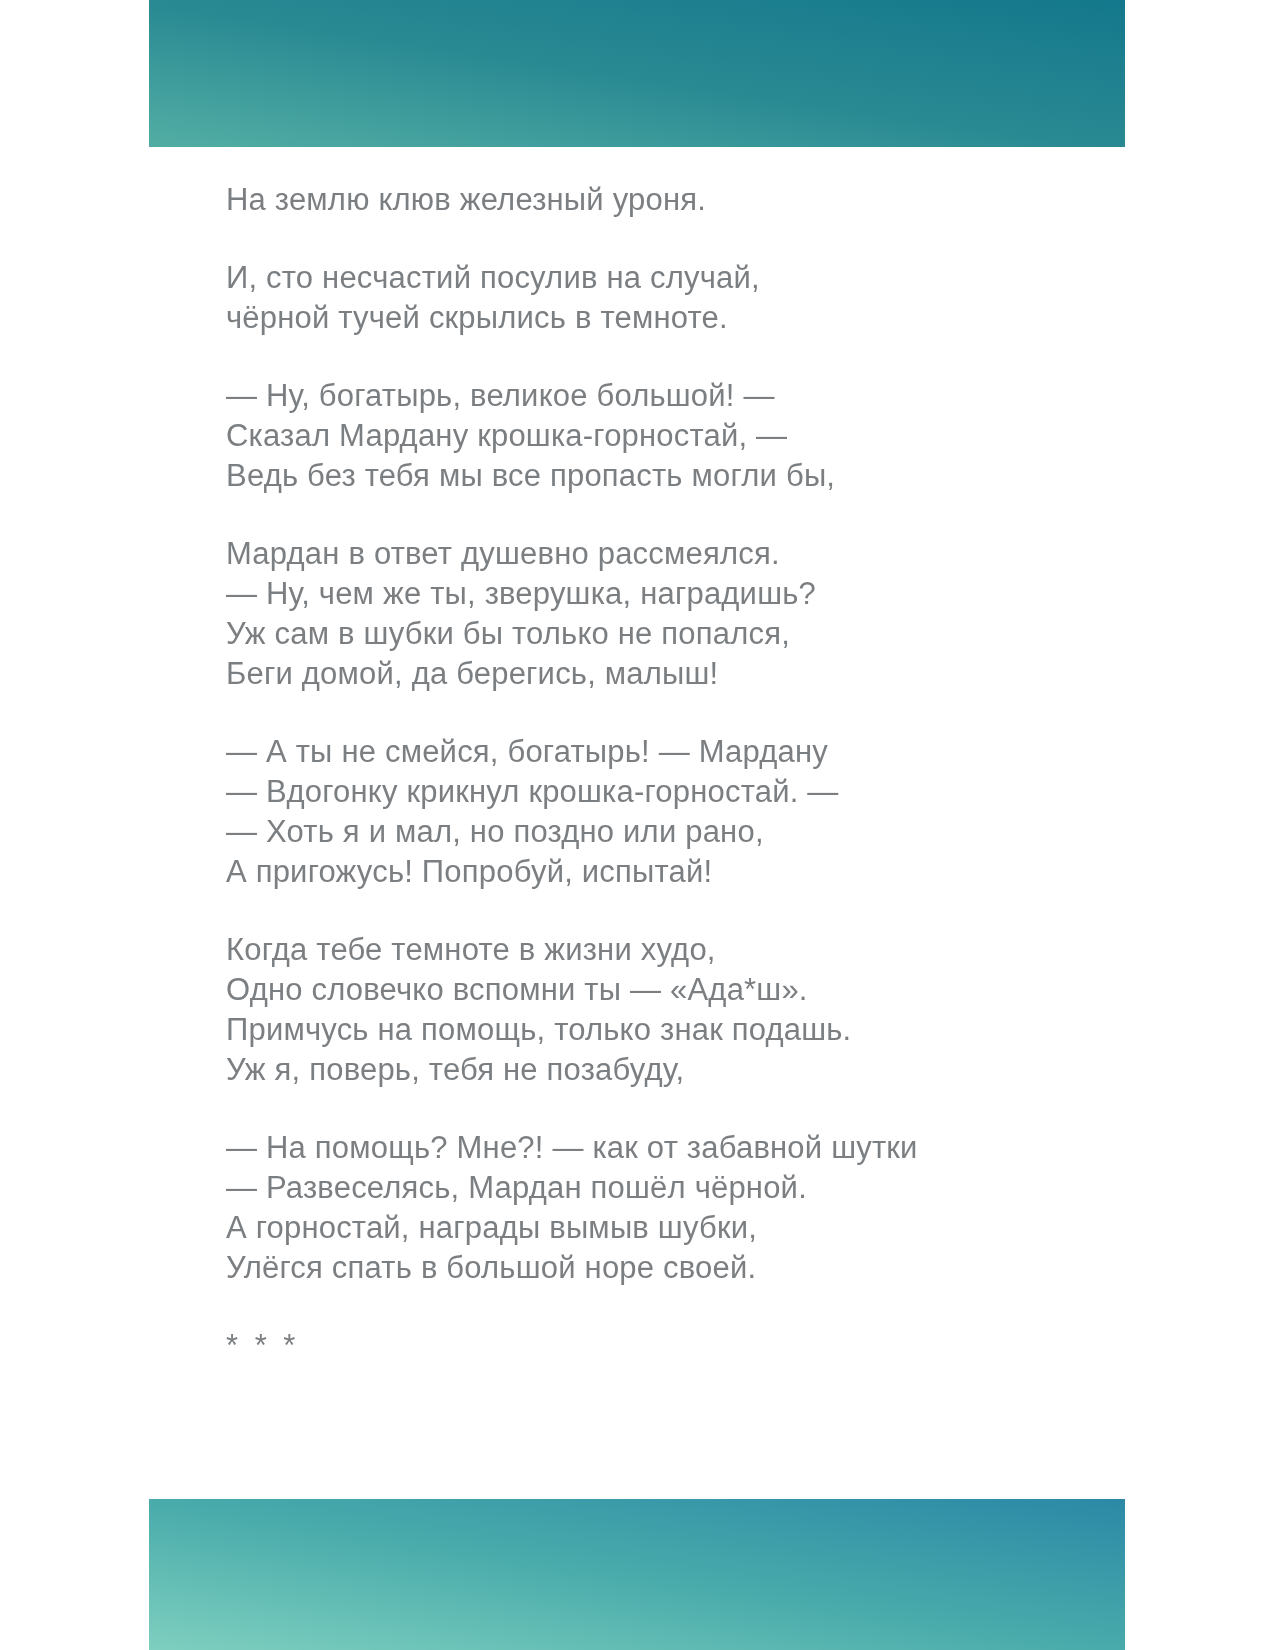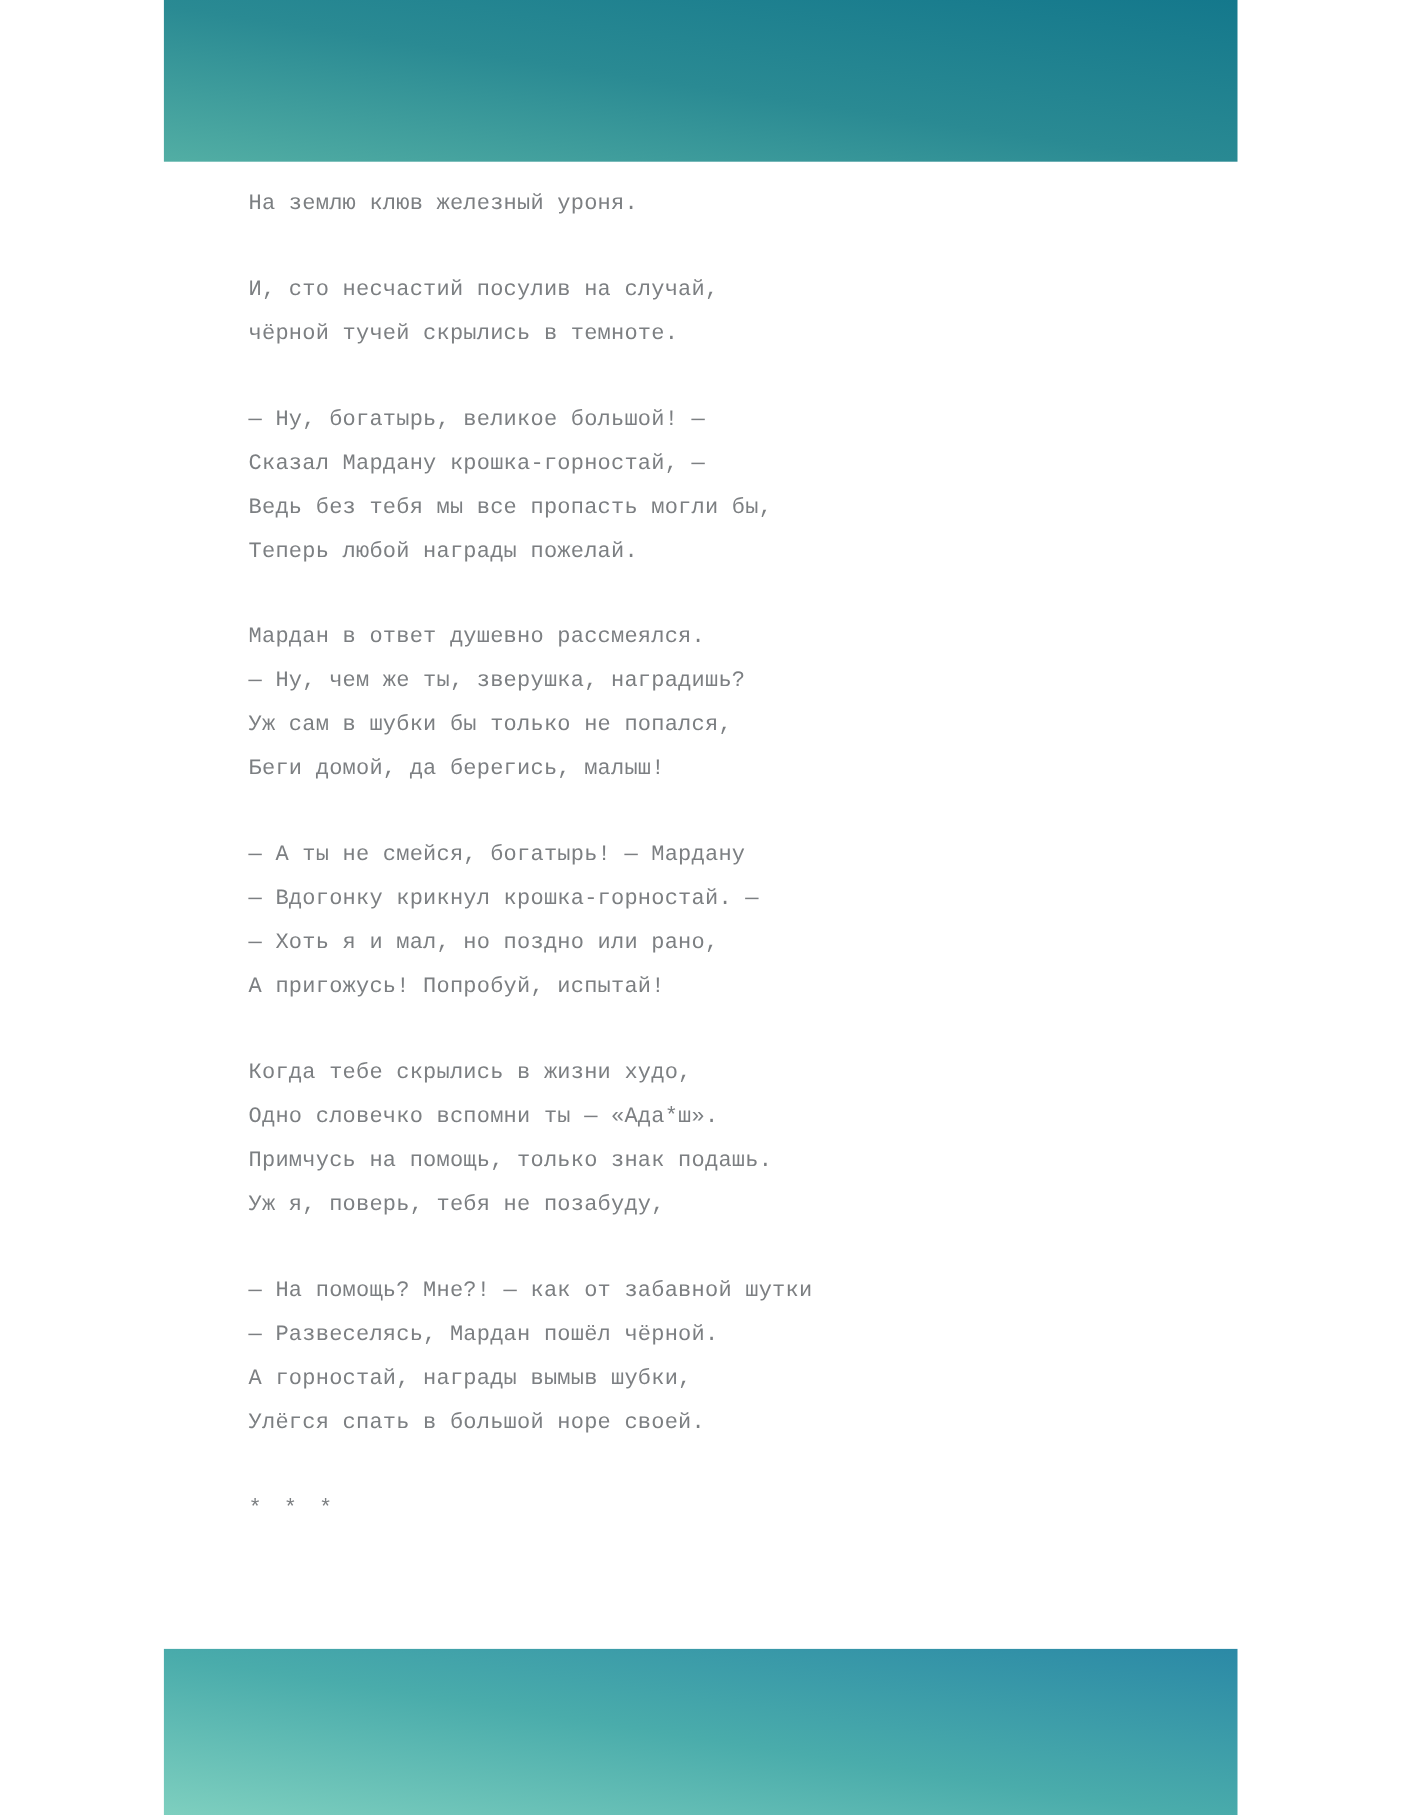--- a/index.html
+++ b/index.html
@@ -30,27 +30,26 @@
     background: linear-gradient(to top right, #52aea4 0%, #2a8a93 48%, #14788c 100%);
   }
   .band-bottom {
     top: 1499px;
     height: 151px;
     background: linear-gradient(to top right, #7ecfbf 0%, #4aacab 48%, #2b89a6 100%);
   }
   .poem {
     position: absolute;
     left: 226px;
-    top: 166px;
+    top: 180px;
     width: 860px;
     color: #7c7f82;
-    font-size: 20px;
+    font-size: 31px;
     line-height: 40px;
     letter-spacing: 0.2px;
-    font-family: Liberation Mono, monospace;
   }
   .stanza {
     margin: 0 0 38px 0;
     padding: 0;
   }
   .stanza:last-child {
     margin-bottom: 0;
   }
   .poem-line {
     white-space: pre;
@@ -75,39 +74,38 @@
 
     <div class="stanza">
       <div class="poem-line">И, сто несчастий посулив на случай,</div>
       <div class="poem-line">чёрной тучей скрылись в темноте.</div>
     </div>
 
     <div class="stanza">
       <div class="poem-line">— Ну, богатырь, великое большой! —</div>
       <div class="poem-line">Сказал Мардану крошка-горностай, —</div>
       <div class="poem-line">Ведь без тебя мы все пропасть могли бы,</div>
-      <div class="poem-line">Теперь любой награды пожелай.</div>
     </div>
 
     <div class="stanza">
       <div class="poem-line">Мардан в ответ душевно рассмеялся.</div>
       <div class="poem-line">— Ну, чем же ты, зверушка, наградишь?</div>
       <div class="poem-line">Уж сам в шубки бы только не попался,</div>
       <div class="poem-line">Беги домой, да берегись, малыш!</div>
     </div>
 
     <div class="stanza">
       <div class="poem-line">— А ты не смейся, богатырь! — Мардану</div>
       <div class="poem-line">— Вдогонку крикнул крошка-горностай. —</div>
       <div class="poem-line">— Хоть я и мал, но поздно или рано,</div>
       <div class="poem-line">А пригожусь! Попробуй, испытай!</div>
     </div>
 
     <div class="stanza">
-      <div class="poem-line">Когда тебе скрылись в жизни худо,</div>
+      <div class="poem-line">Когда тебе темноте в жизни худо,</div>
       <div class="poem-line">Одно словечко вспомни ты — «Ада*ш».</div>
       <div class="poem-line">Примчусь на помощь, только знак подашь.</div>
       <div class="poem-line">Уж я, поверь, тебя не позабуду,</div>
     </div>
 
     <div class="stanza">
       <div class="poem-line">— На помощь? Мне?! — как от забавной шутки</div>
       <div class="poem-line">— Развеселясь, Мардан пошёл чёрной.</div>
       <div class="poem-line">А горностай, награды вымыв шубки,</div>
       <div class="poem-line">Улёгся спать в большой норе своей.</div>

